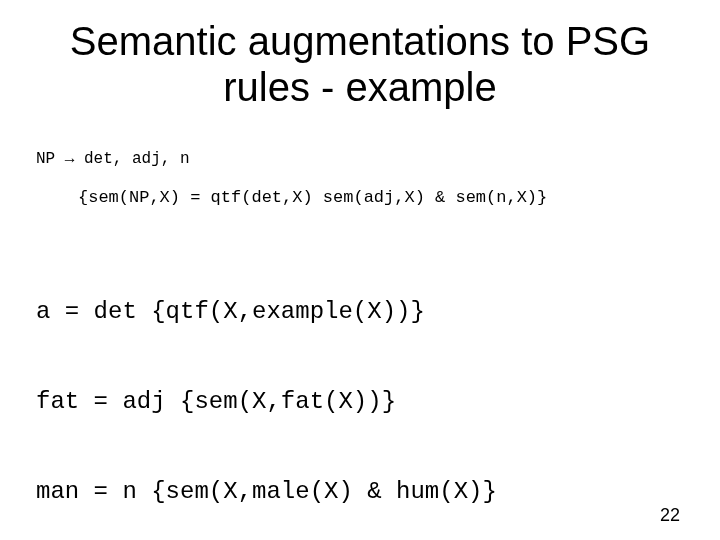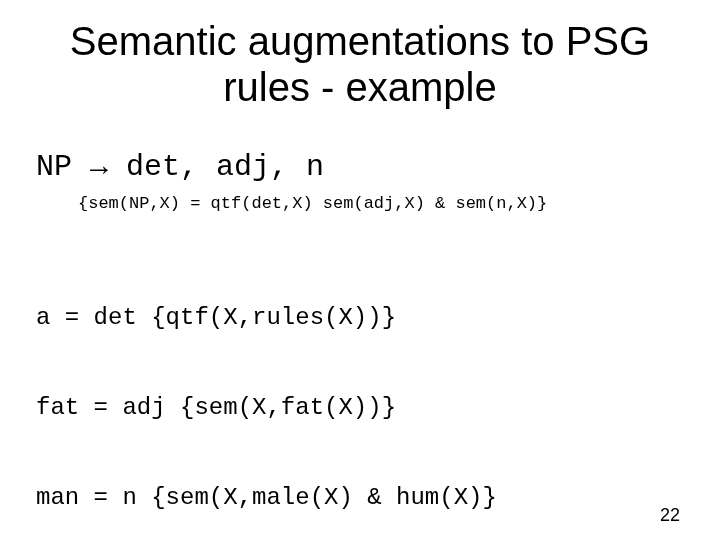--- a/index.html
+++ b/index.html
@@ -24,27 +24,27 @@
     text-align: center;
     line-height: 1.15;
     margin: 0 0 18px 0;
     font-weight: normal;
   }
   .mono {
     font-family: "Courier New", Courier, monospace;
     white-space: pre;
   }
   .line-large {
-    font-size: 30px;
+    font-size: 16px;
     margin-left: -14px;
     margin-top: 40px;
   }
   .line-small {
     font-size: 17px;
-    margin-top: 10px;
+    margin-top: 20px;
     margin-left: 28px;
   }
   .block {
     font-size: 24px;
     margin-top: 30px;
     margin-left: -14px;
     line-height: 1.25;
   }
   .page-number {
     position: absolute;
@@ -59,20 +59,20 @@
 
 <div class="slide">
 
   <h1 class="title">Semantic augmentations to PSG rules - example</h1>
 
   <div class="mono line-large">NP → det, adj, n</div>
 
   <div class="mono line-small">{sem(NP,X) = qtf(det,X) sem(adj,X) &amp; sem(n,X)}</div>
 
   <div class="mono block">
-    <div>a = det {qtf(X,rules(X))}</div>
+    <div>a = det {qtf(X,example(X))}</div>
     <div>fat = adj {sem(X,fat(X))}</div>
     <div>man = n {sem(X,male(X) &amp; hum(X)}</div>
   </div>
 
   <div class="page-number">22</div>
 
 </div>
 
 </body></html>

